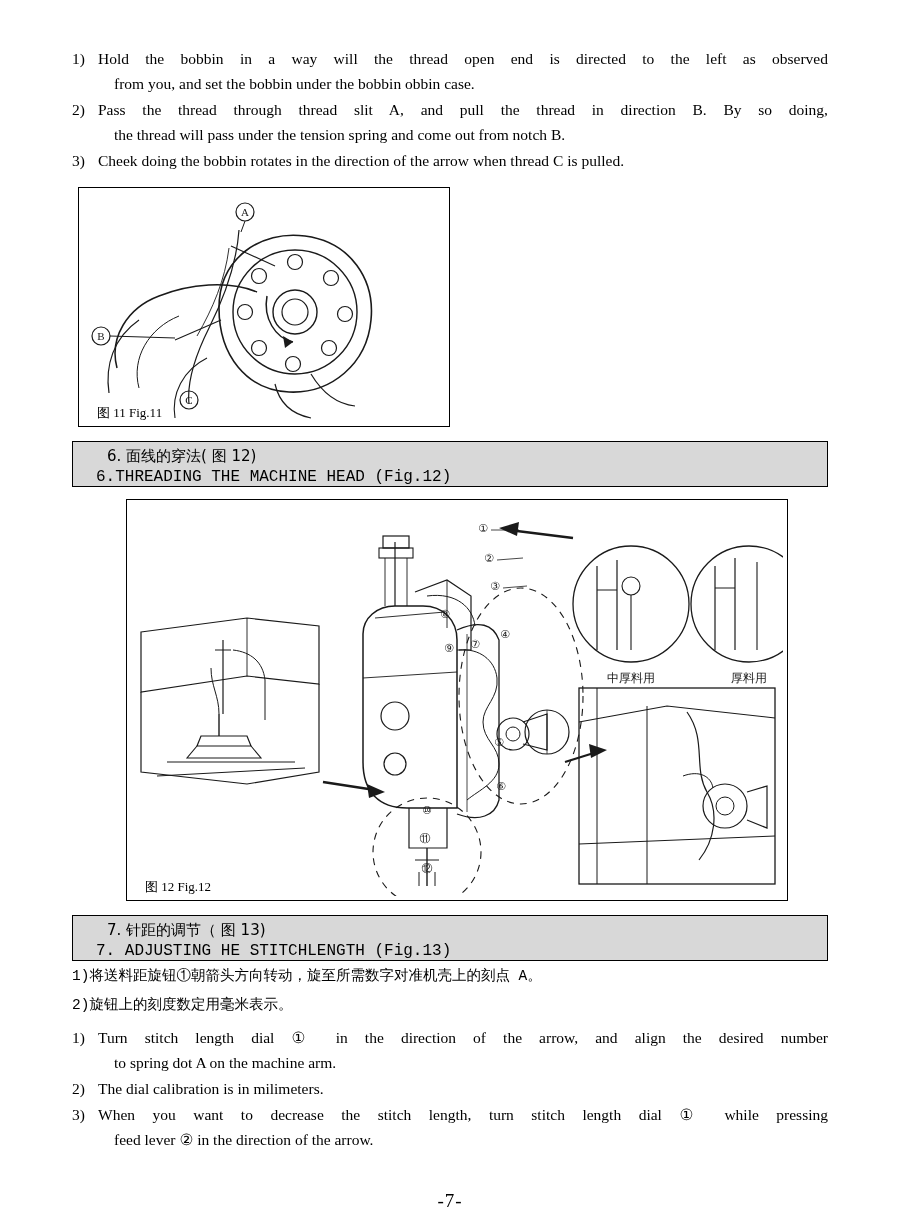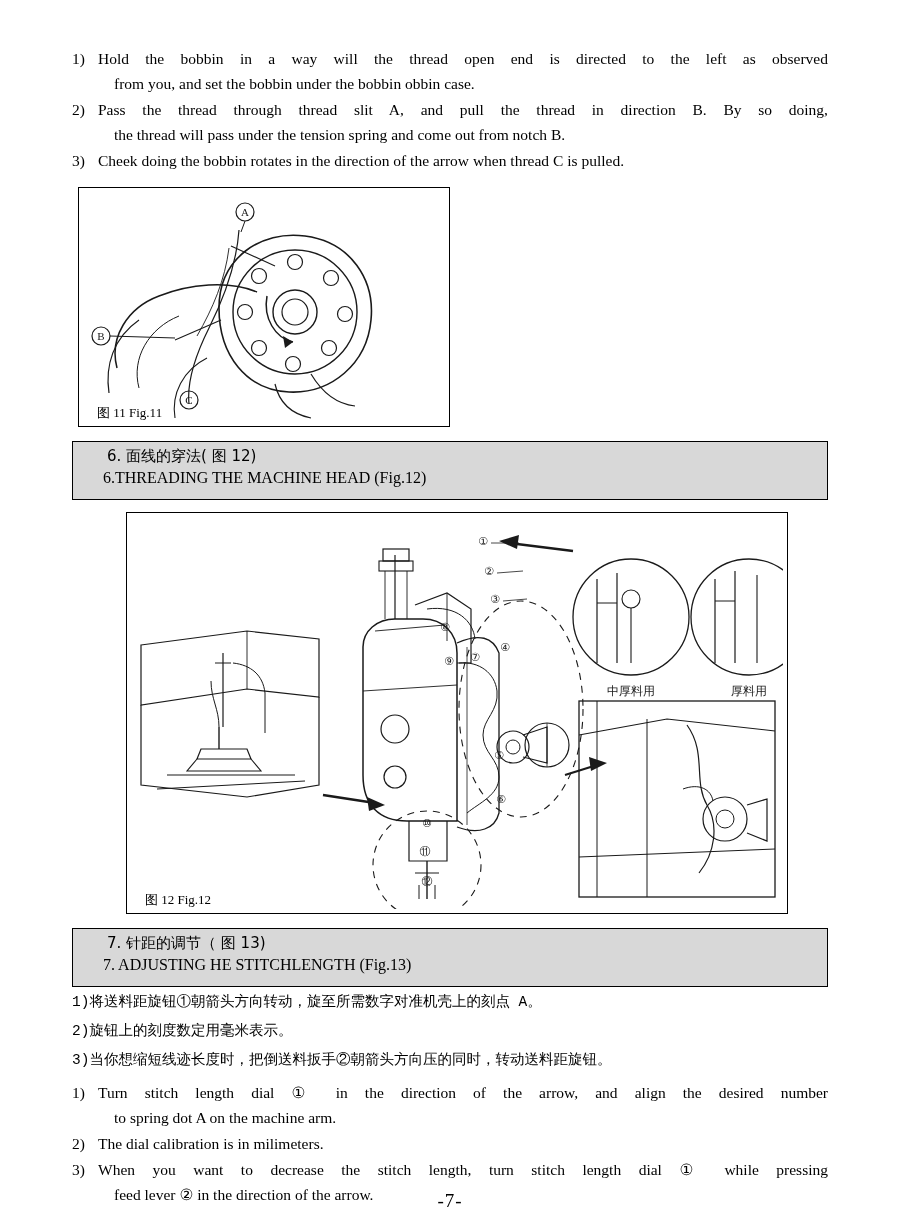--- a/index.html
+++ b/index.html
@@ -73,33 +73,33 @@
     font-size: 13px;
     font-family: "Liberation Serif", serif;
   }
 
   
   .section-bar {
     border: 1.4px solid #000;
     background: #d8d8d8;
     margin-top: 14px;
     padding: 4px 0 5px 0;
-    height: 59px;
+    height: 46px;
     box-sizing: border-box;
   }
   .section-bar .cn {
     font-family: "DejaVu Sans", sans-serif;
     font-size: 15px;
     padding-left: 34px;
     line-height: 21px;
   }
   .section-bar .en {
-    font-family: Liberation Serif, serif;
+    font-family: Liberation Mono, monospace;
     font-size: 16px;
-    padding-left: 30px;
+    padding-left: 23px;
     line-height: 21px;
   }
 
   #fig12-box {
     margin-top: 12px;
     margin-left: 54px;
     width: 660px;
     height: 400px;
   }
 
@@ -339,21 +339,20 @@
   </div>
 
   <div class="section-bar">
     <div class="cn">7.  针距的调节（ 图 13)</div>
     <div class="en">7. ADJUSTING HE STITCHLENGTH (Fig.13)</div>
   </div>
 
   <div>
     <div class="cn-para">1)将送料距旋钮①朝箭头方向转动，旋至所需数字对准机壳上的刻点 A。</div>
     <div class="cn-para">2)旋钮上的刻度数定用毫米表示。</div>
-    <div class="cn-para">3)当你想缩短线迹长度时，把倒送料扳手②朝箭头方向压的同时，转动送料距旋钮。</div>
   </div>
 
   <div class="en-list">
 
     <div class="list-item">
       <div class="list-marker">1)</div>
       <div class="list-body">
         <div class="justify">Turn stitch length dial ① in the direction of the arrow, and align the desired number</div>
         <div class="nojust indent-line">to spring dot A on the machine arm.</div>
       </div>

